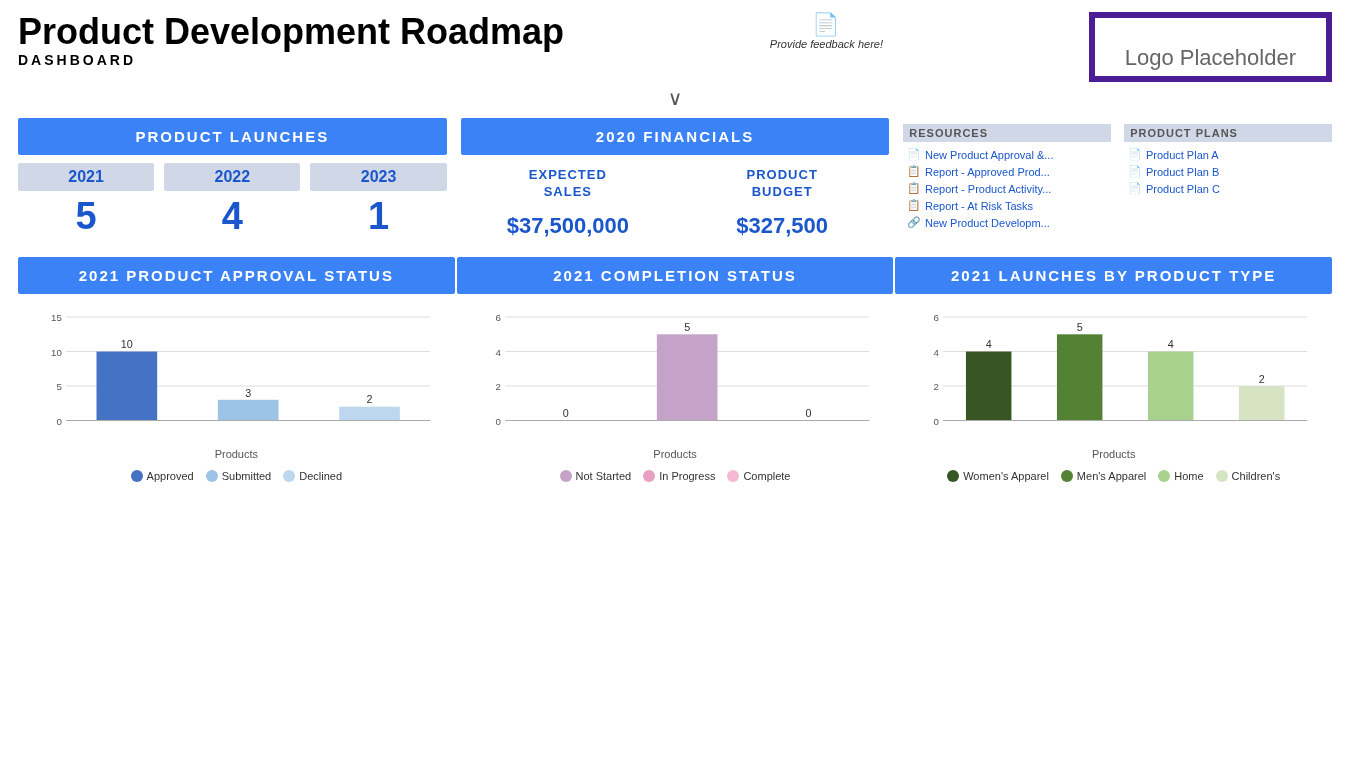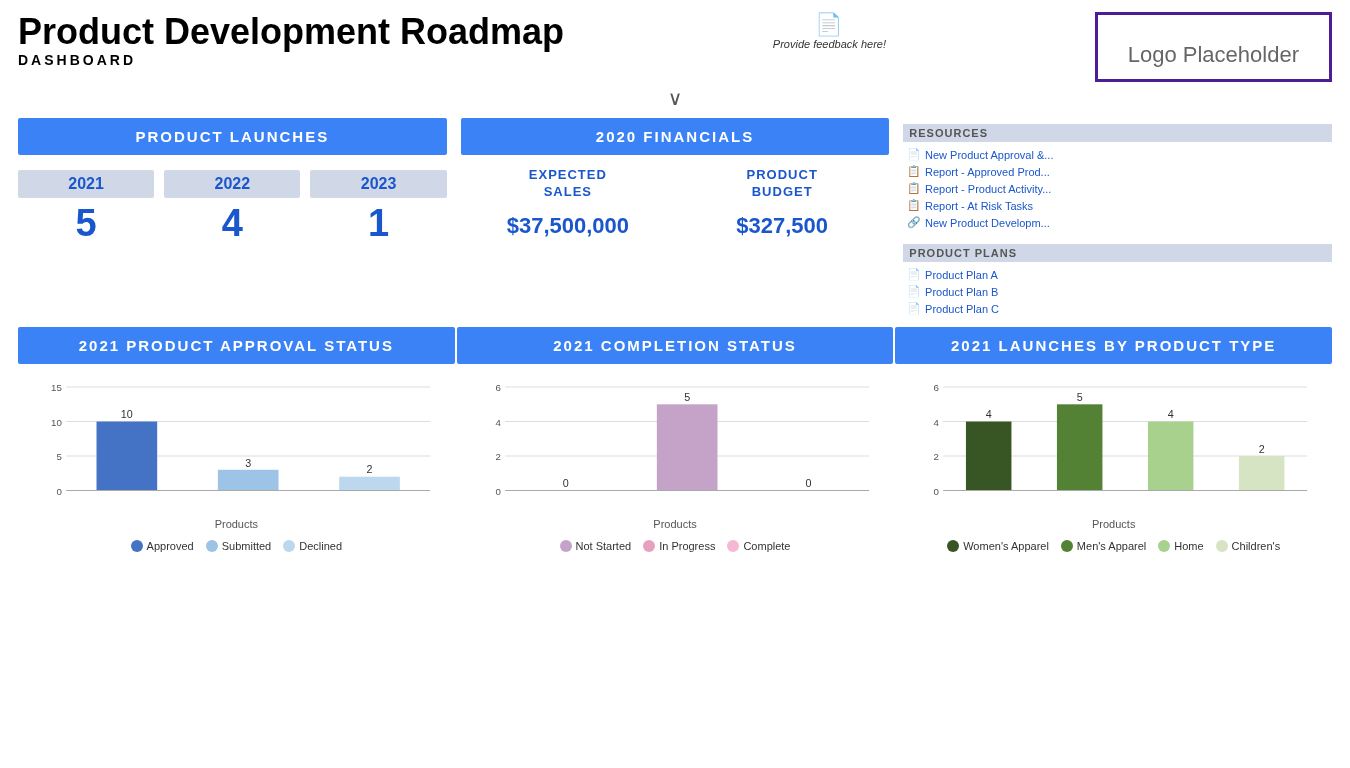--- a/index.html
+++ b/index.html
@@ -7,21 +7,21 @@
 
     .page { width: 1350px; height: 543px; padding: 12px 18px; }
 
     
     .header { display: flex; align-items: flex-start; justify-content: space-between; margin-bottom: 4px; }
     .header-left h1 { font-size: 36px; font-weight: 900; color: #000; line-height: 1.1; }
     .header-left .subtitle { font-size: 14px; font-weight: bold; letter-spacing: 3px; color: #000; }
     .header-center { text-align: center; }
     .header-center .feedback-icon { font-size: 22px; color: #555; }
     .header-center .feedback-text { font-size: 11px; color: #333; font-style: italic; }
-    .logo-placeholder { border: 3px solid #4c1d95; padding: 10px 30px; font-size: 22px; color: #666; min-width: 220px; text-align: center; line-height: 60px; height: 70px; }
+    .logo-placeholder { border: 6px solid #4c1d95; padding: 10px 30px; font-size: 22px; color: #666; min-width: 220px; text-align: center; line-height: 60px; height: 70px; }
 
     
     .divider-row { text-align: center; font-size: 20px; color: #555; margin: 2px 0 8px 0; }
 
     
     .section-header {
       background: #3b82f6;
       color: #fff;
       text-align: center;
       font-size: 15px;
@@ -29,35 +29,35 @@
       letter-spacing: 2px;
       padding: 10px 0;
       border-radius: 2px;
     }
 
     
     .top-row { display: flex; gap: 14px; margin-bottom: 10px; }
 
     
     .panel-launches { flex: 1; }
-    .launches-years { display: flex; gap: 10px; margin-top: 15px; }
+    .launches-years { display: flex; gap: 10px; margin-top: 8px; }
     .year-block { flex: 1; }
     .year-label { background: #d0d8e8; color: #1a56cc; font-size: 16px; font-weight: bold; text-align: center; padding: 5px 0; border-radius: 2px; }
     .year-value { font-size: 38px; font-weight: bold; color: #1a56cc; text-align: center; padding: 4px 0; }
 
     
     .panel-financials { flex: 1; }
     .financials-inner { display: flex; margin-top: 8px; gap: 0; }
     .fin-block { flex: 1; text-align: center; }
     .fin-label { font-size: 13px; font-weight: bold; color: #1a56cc; letter-spacing: 1px; line-height: 1.3; padding: 4px 0; }
     .fin-value { font-size: 22px; font-weight: bold; color: #1a56cc; padding: 8px 0; }
 
     
     .panel-resources { flex: 1; }
-    .resources-inner { display: flex; margin-top: 6px; gap: 13px; flex-direction: column; }
+    .resources-inner { display: flex; margin-top: 6px; gap: 13px; }
     .res-col { flex: 1; }
     .res-col-header { background: #d0d8e8; font-size: 11px; font-weight: bold; color: #555; padding: 3px 6px; letter-spacing: 1px; margin-bottom: 4px; }
     .res-item { font-size: 11px; color: #1a56cc; padding: 2px 4px; display: flex; align-items: center; gap: 4px; cursor: pointer; }
     .res-icon { font-size: 11px; }
 
     
     .bottom-row { display: flex; gap: 2px; }
     .panel-chart { flex: 1; }
 
     

